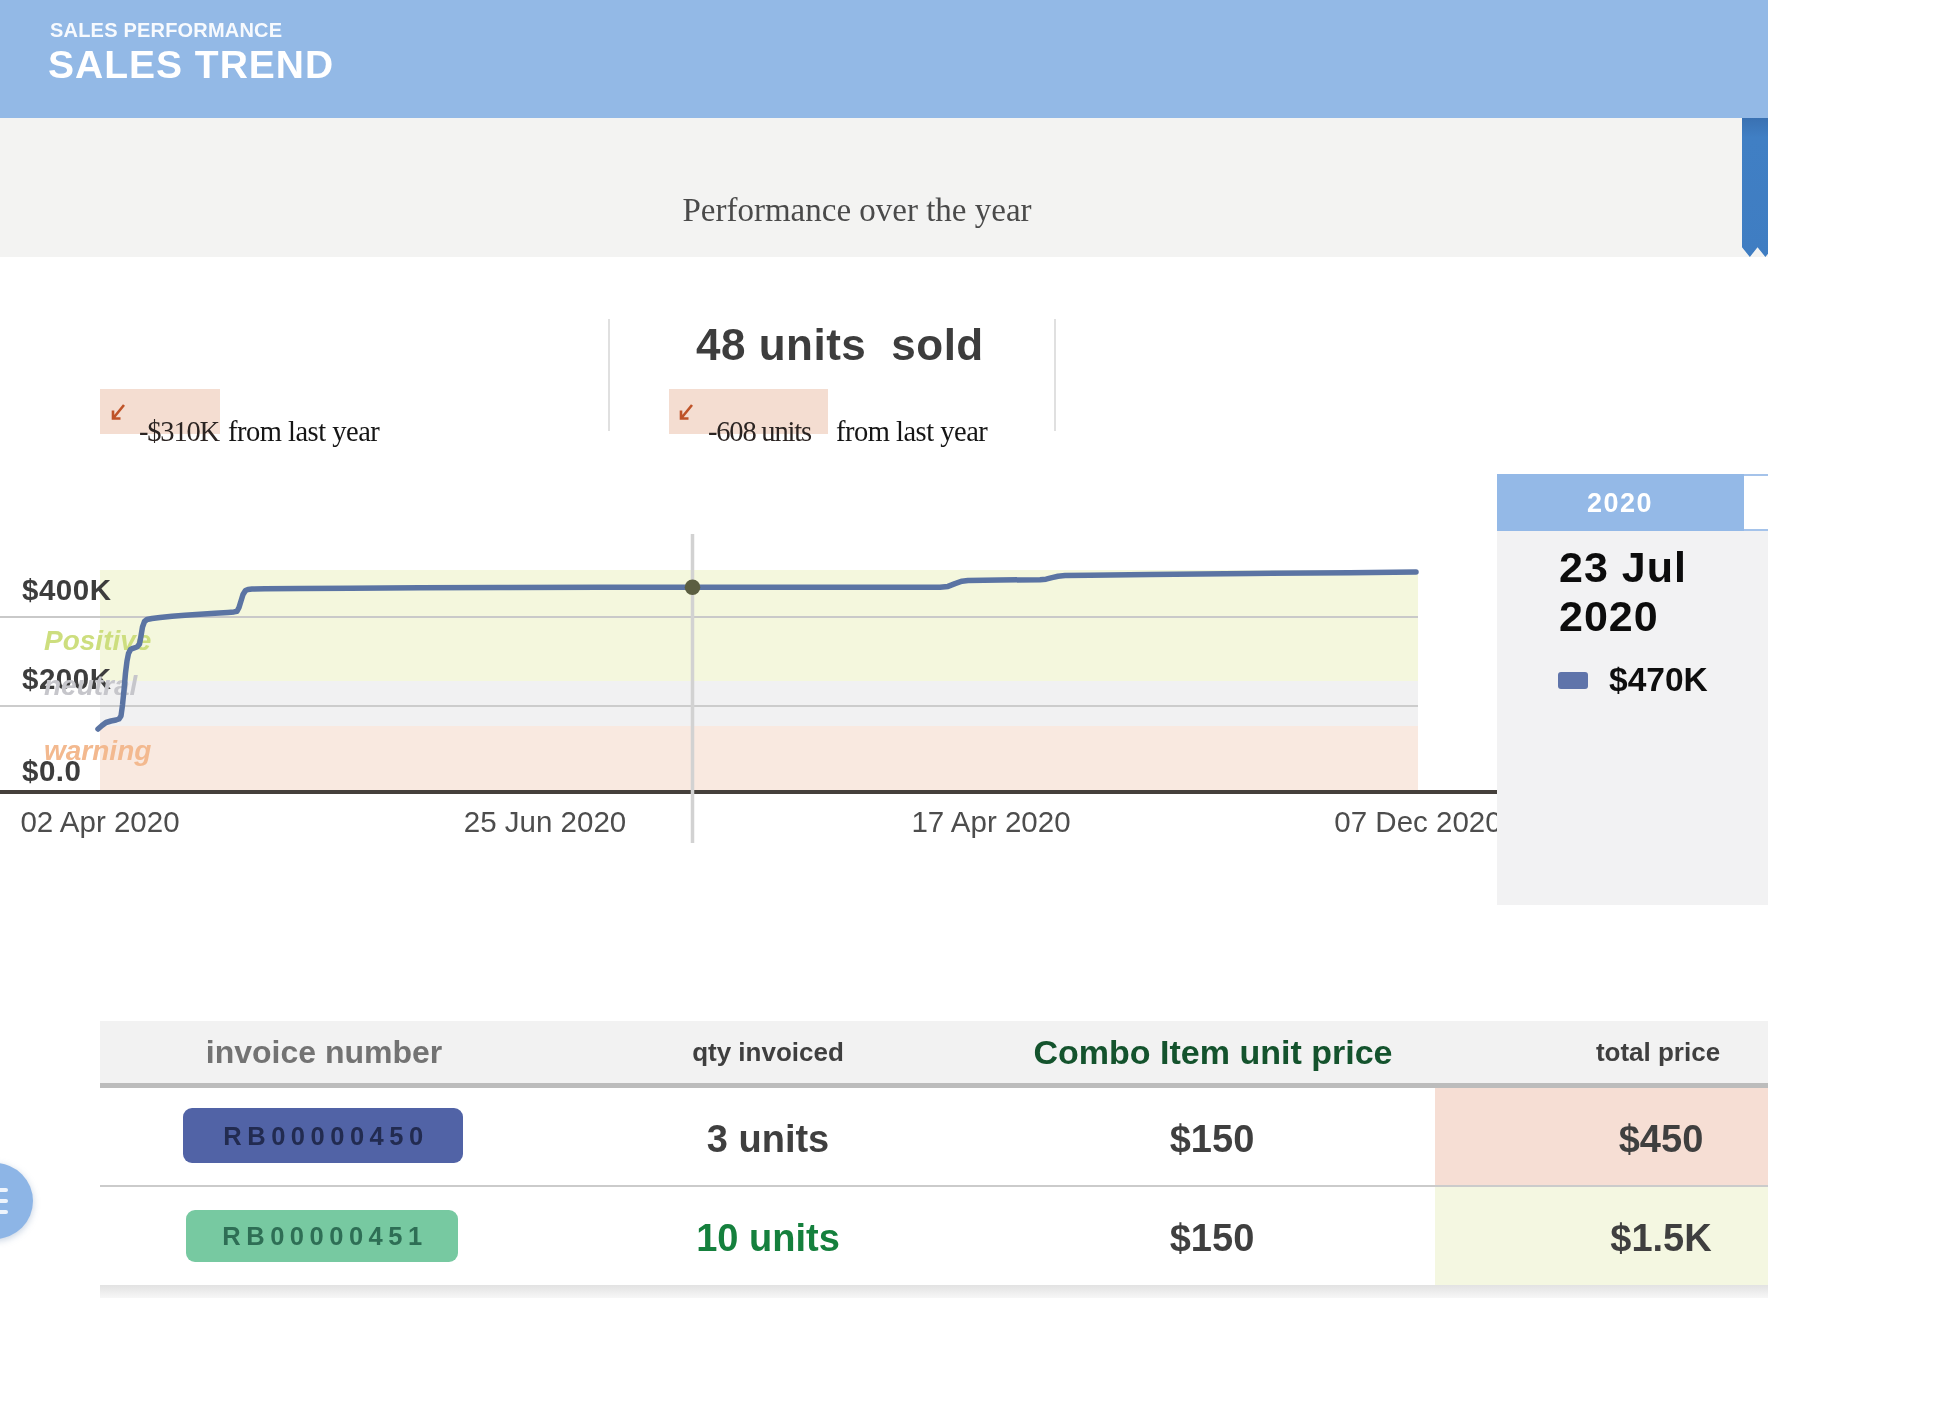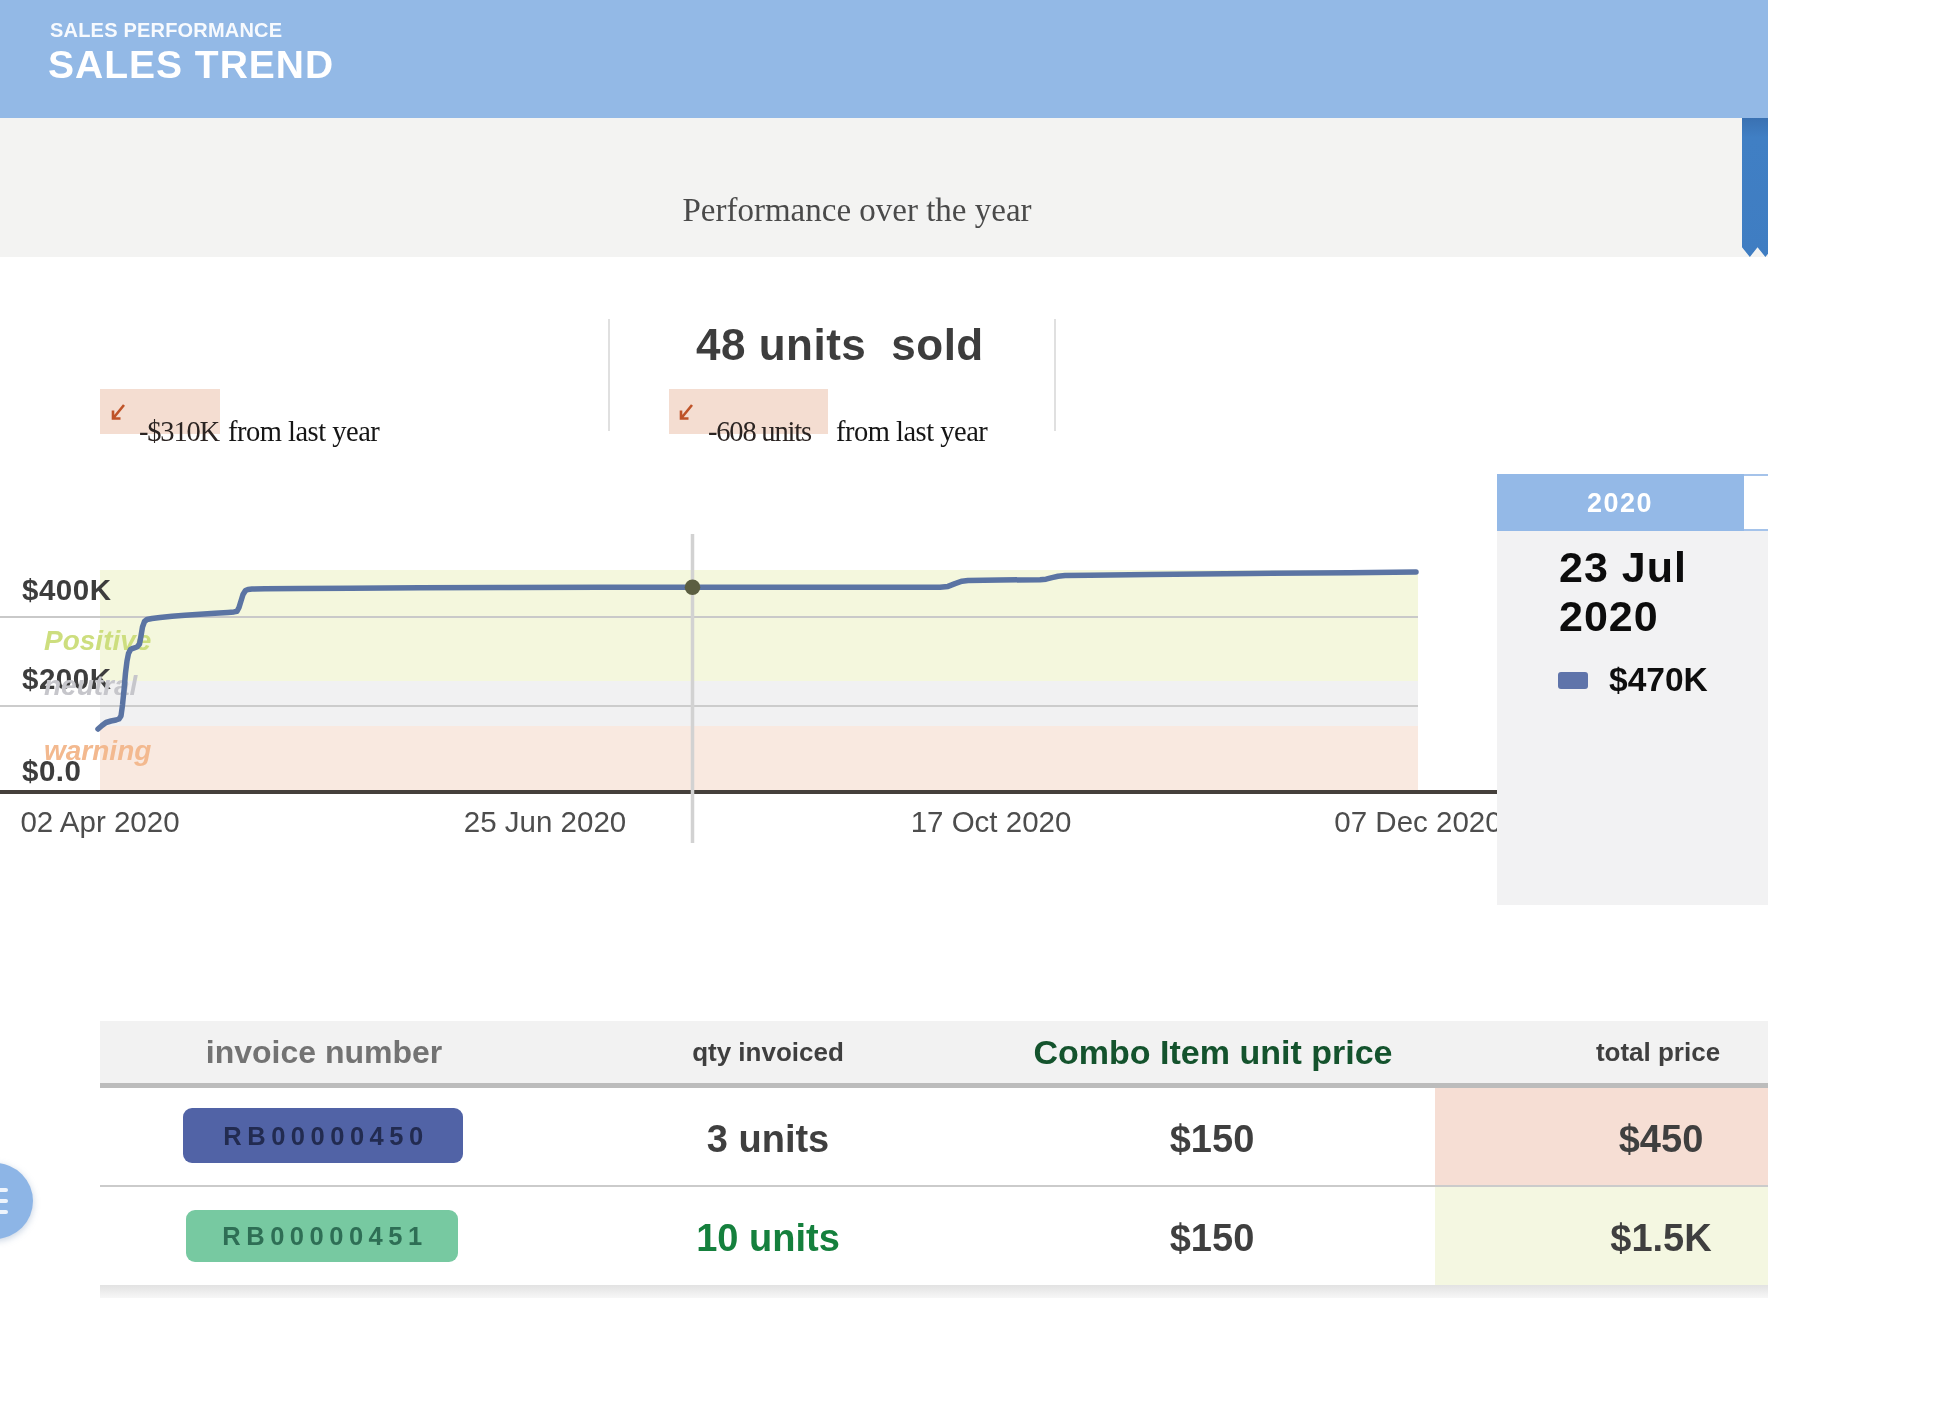--- a/index.html
+++ b/index.html
@@ -64,21 +64,21 @@
   <div class="abs cy" style="left:22px;top:771px;font-size:29.5px;font-weight:700;letter-spacing:.5px;color:#3d3d3d;">$0.0</div>
 
   <div class="abs cy" style="left:44px;top:641px;font-size:28px;font-weight:700;font-style:italic;color:#cdde7e;">Positive</div>
   <div class="abs cy" style="left:44px;top:686px;font-size:28px;font-weight:700;font-style:italic;color:#c6c6cb;">neutral</div>
   <div class="abs cy" style="left:44px;top:751px;font-size:28px;font-weight:700;font-style:italic;color:#f3b98f;">warning</div>
 
   <div class="abs" style="left:0;top:790px;width:1497px;height:4px;background:#45403b;"></div>
 
   <div class="abs cc" style="left:100px;top:822px;font-size:29.5px;color:#4d4d4d;">02 Apr 2020</div>
   <div class="abs cc" style="left:545px;top:822px;font-size:29.5px;color:#4d4d4d;">25 Jun 2020</div>
-  <div class="abs cc" style="left:991px;top:822px;font-size:29.5px;color:#4d4d4d;">17 Oct 2020</div>
+  <div class="abs cc" style="left:991px;top:822px;font-size:29.5px;color:#4d4d4d;">17 Apr 2020</div>
   <div class="abs cc" style="left:1418px;top:822px;font-size:29.5px;color:#4d4d4d;">07 Dec 2020</div>
 
   <svg class="abs" style="left:0;top:0;pointer-events:none;" width="1950" height="1408" viewBox="0 0 1950 1408">
     <line x1="692.5" y1="534" x2="692.5" y2="843" stroke="#d2d2d2" stroke-width="3.5"></line>
     <polyline fill="none" stroke="#5b74a3" stroke-width="5.5" stroke-linejoin="round" stroke-linecap="round" points="98,729 102,725.5 106,722.5 111,721 116,720 119,719 121,716 122.5,705 124,690 125.5,673 127,661 128.5,653.5 130.5,649.5 133,648.3 137,647 139.5,644 141,636 142.5,627 144.5,621.5 147,619.5 152,618.5 160,617.5 172,616.2 185,615.2 200,614.2 215,613.3 228,612.4 234,611.9 237,611.2 239,607.5 241,601 243,594.5 245.5,590.5 248,589.4 252,589 265,588.8 300,588.6 350,588.2 420,587.8 500,587.5 600,587.3 690,587.3 800,587.3 900,587.3 940,587.2 948,586.4 955,583.6 962,581.2 968,580.4 1000,580 1040,579.7 1046,579.2 1052,577.6 1058,576.2 1065,575.6 1090,575.2 1150,574.5 1250,573.5 1350,572.7 1416,572.1"></polyline>
     <circle cx="692.5" cy="587.3" r="7.8" fill="#5b5e41"></circle>
   </svg>
 
   <div class="abs" style="left:1497px;top:474px;width:247px;height:57px;background:#94b9e7;"></div>
   <div class="abs cc" style="left:1620px;top:503px;font-size:27px;font-weight:600;letter-spacing:1.5px;color:#fff;">2020</div>

